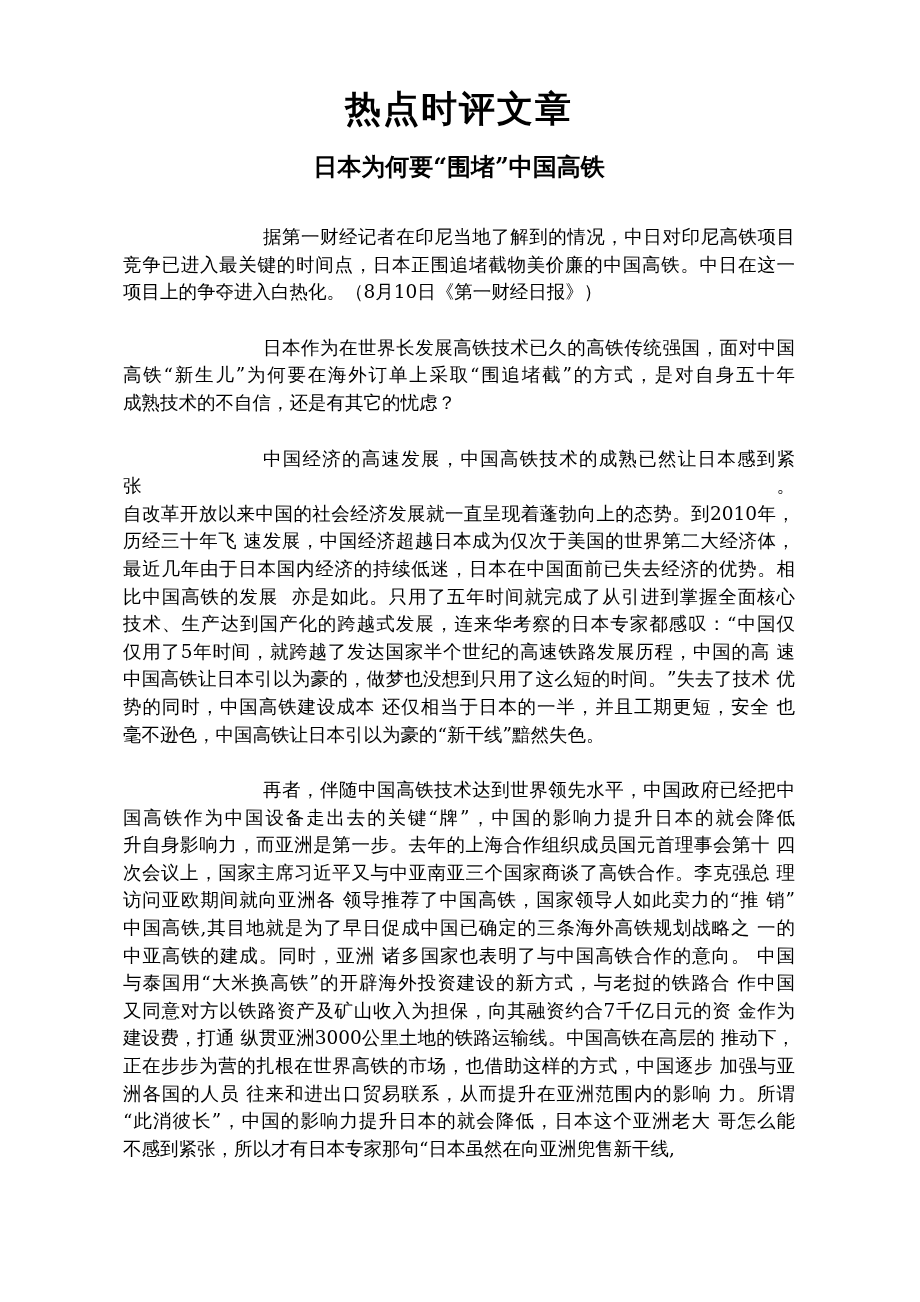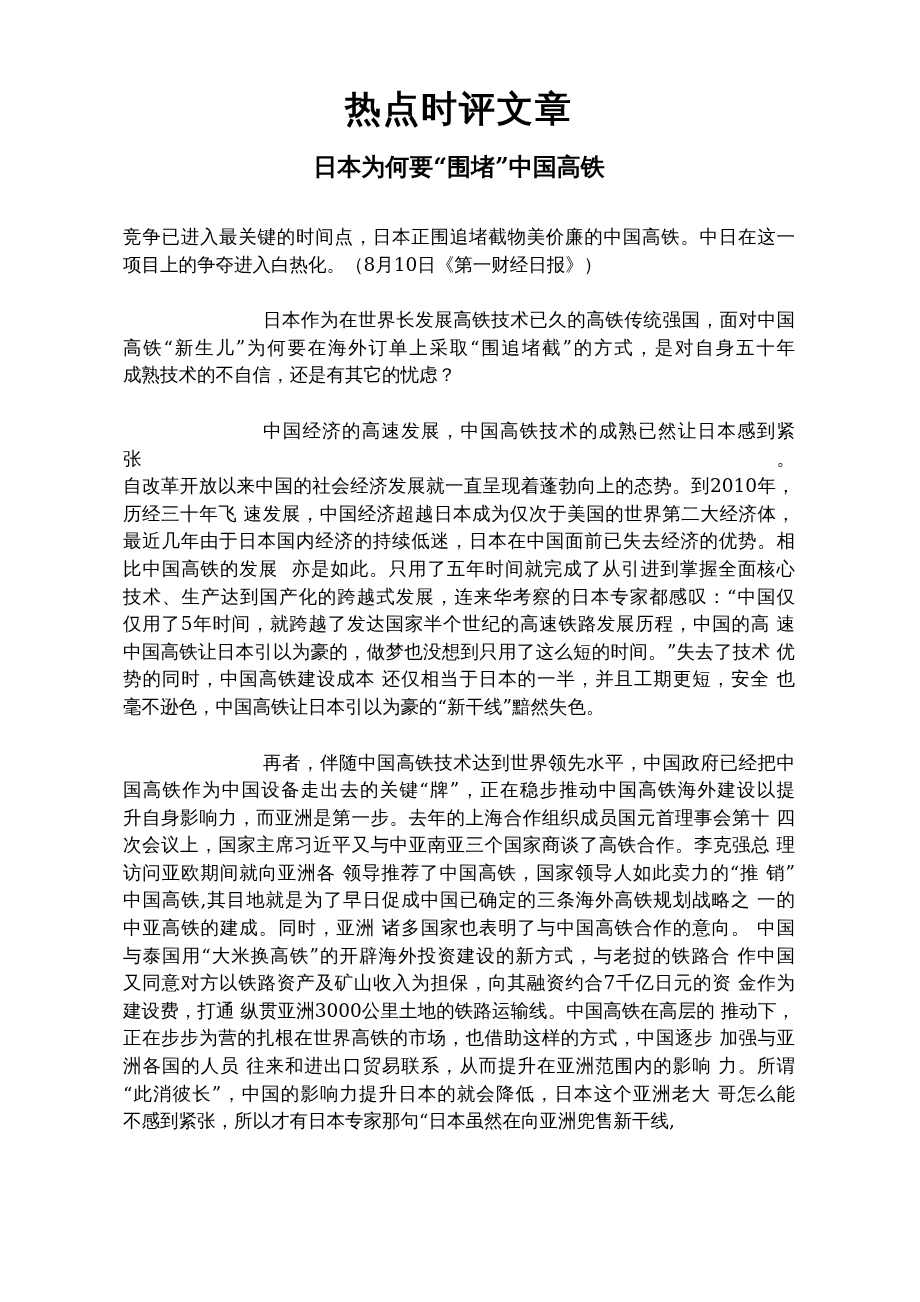--- a/index.html
+++ b/index.html
@@ -60,20 +60,21 @@
 </style>
 </head>
 <body>
 
 <div class="page">
   <div class="content">
     <h1 class="doc-title">热点时评文章</h1>
     <h2 class="article-title">日本为何要“围堵”中国高铁</h2>
     <div class="article-body">
         <div class="para">
+          <div class="line first">据第一财经记者在印尼当地了解到的情况，中日对印尼高铁项目</div>
           <div class="line">竞争已进入最关键的时间点，日本正围追堵截物美价廉的中国高铁。中日在这一</div>
           <div class="line last">项目上的争夺进入白热化。（8月10日《第一财经日报》）</div>
         </div>
         <div class="para">
           <div class="line first">日本作为在世界长发展高铁技术已久的高铁传统强国，面对中国</div>
           <div class="line">高铁“新生儿”为何要在海外订单上采取“围追堵截”的方式，是对自身五十年</div>
           <div class="line last">成熟技术的不自信，还是有其它的忧虑？</div>
         </div>
         <div class="para">
           <div class="line first">中国经济的高速发展，中国高铁技术的成熟已然让日本感到紧张。</div>
@@ -82,21 +83,21 @@
           <div class="line">最近几年由于日本国内经济的持续低迷，日本在中国面前已失去经济的优势。相</div>
           <div class="line">比中国高铁的发展  亦是如此。只用了五年时间就完成了从引进到掌握全面核心</div>
           <div class="line">技术、生产达到国产化的跨越式发展，连来华考察的日本专家都感叹：“中国仅</div>
           <div class="line">仅用了5年时间，就跨越了发达国家半个世纪的高速铁路发展历程，中国的高 速</div>
           <div class="line">中国高铁让日本引以为豪的，做梦也没想到只用了这么短的时间。”失去了技术 优</div>
           <div class="line">势的同时，中国高铁建设成本 还仅相当于日本的一半，并且工期更短，安全 也</div>
           <div class="line last">毫不逊色，中国高铁让日本引以为豪的“新干线”黯然失色。</div>
         </div>
         <div class="para">
           <div class="line first">再者，伴随中国高铁技术达到世界领先水平，中国政府已经把中</div>
-          <div class="line">国高铁作为中国设备走出去的关键“牌”，正在稳步推动中国高铁海外建设以提</div>
+          <div class="line">国高铁作为中国设备走出去的关键“牌”，中国的影响力提升日本的就会降低</div>
           <div class="line">升自身影响力，而亚洲是第一步。去年的上海合作组织成员国元首理事会第十 四</div>
           <div class="line">次会议上，国家主席习近平又与中亚南亚三个国家商谈了高铁合作。李克强总 理</div>
           <div class="line">访问亚欧期间就向亚洲各 领导推荐了中国高铁，国家领导人如此卖力的“推 销”</div>
           <div class="line">中国高铁,其目地就是为了早日促成中国已确定的三条海外高铁规划战略之 一的</div>
           <div class="line">中亚高铁的建成。同时，亚洲 诸多国家也表明了与中国高铁合作的意向。 中国</div>
           <div class="line">与泰国用“大米换高铁”的开辟海外投资建设的新方式，与老挝的铁路合 作中国</div>
           <div class="line">又同意对方以铁路资产及矿山收入为担保，向其融资约合7千亿日元的资 金作为</div>
           <div class="line">建设费，打通 纵贯亚洲3000公里土地的铁路运输线。中国高铁在高层的 推动下，</div>
           <div class="line">正在步步为营的扎根在世界高铁的市场，也借助这样的方式，中国逐步 加强与亚</div>
           <div class="line">洲各国的人员 往来和进出口贸易联系，从而提升在亚洲范围内的影响 力。所谓</div>

